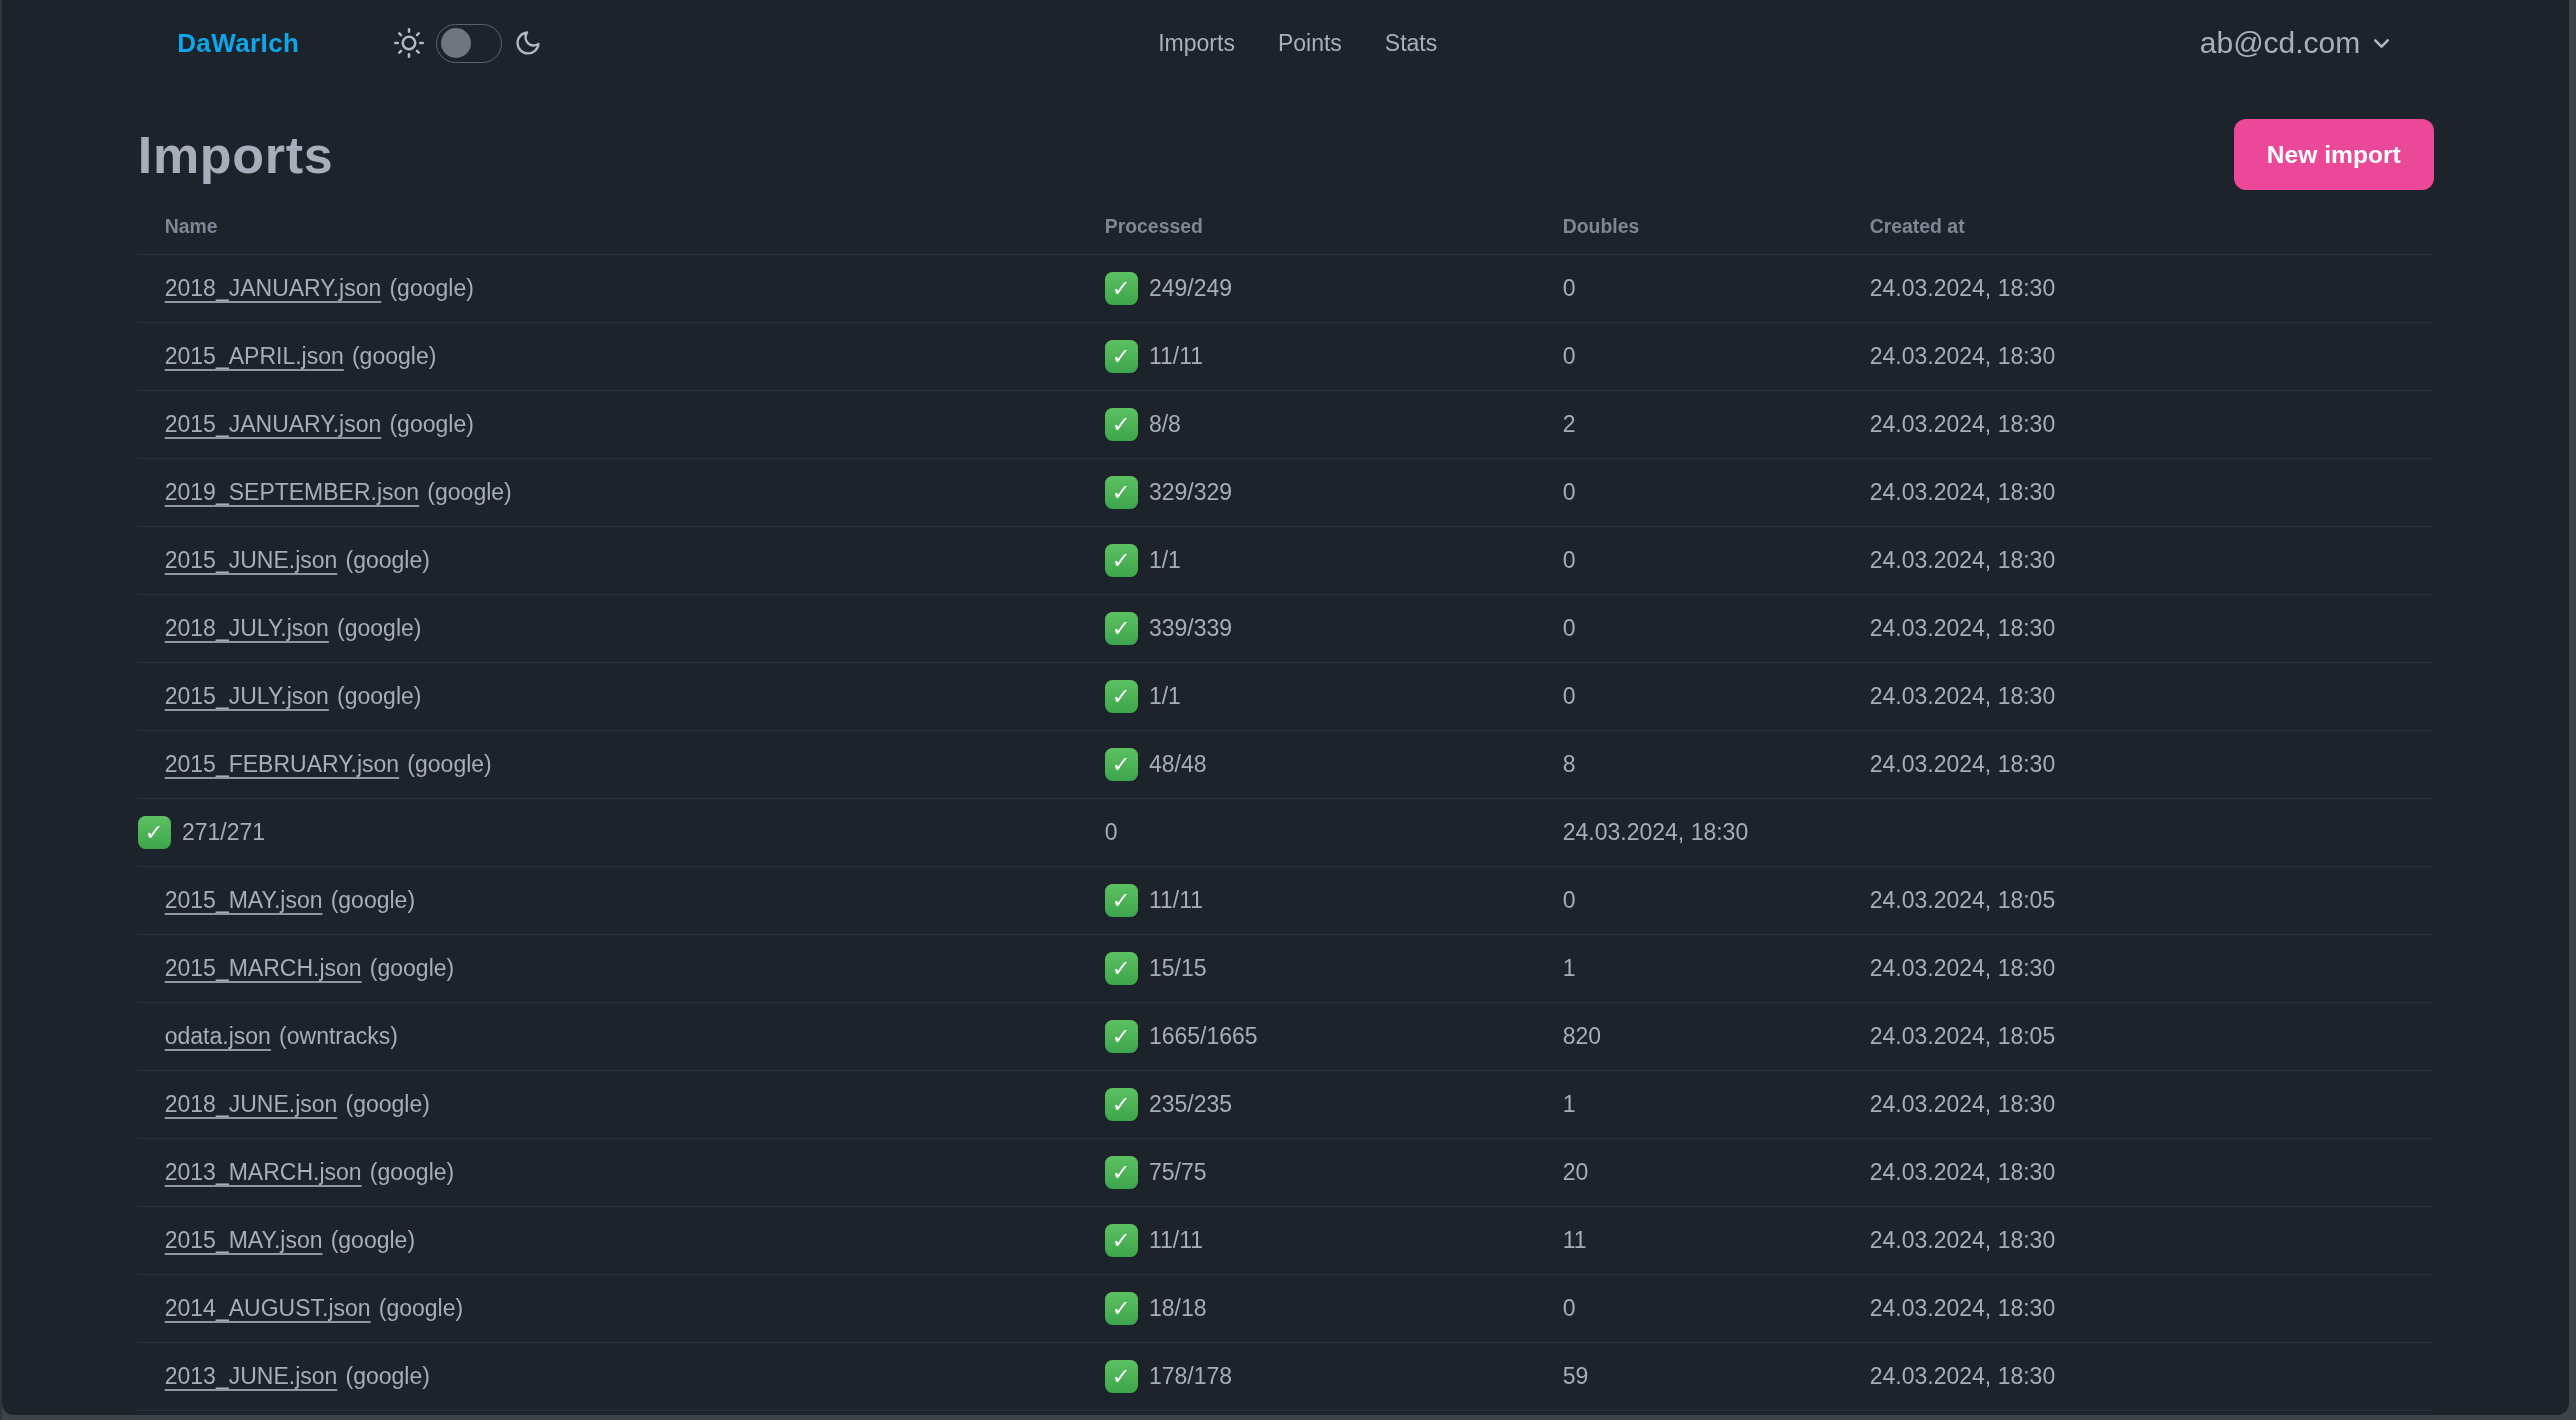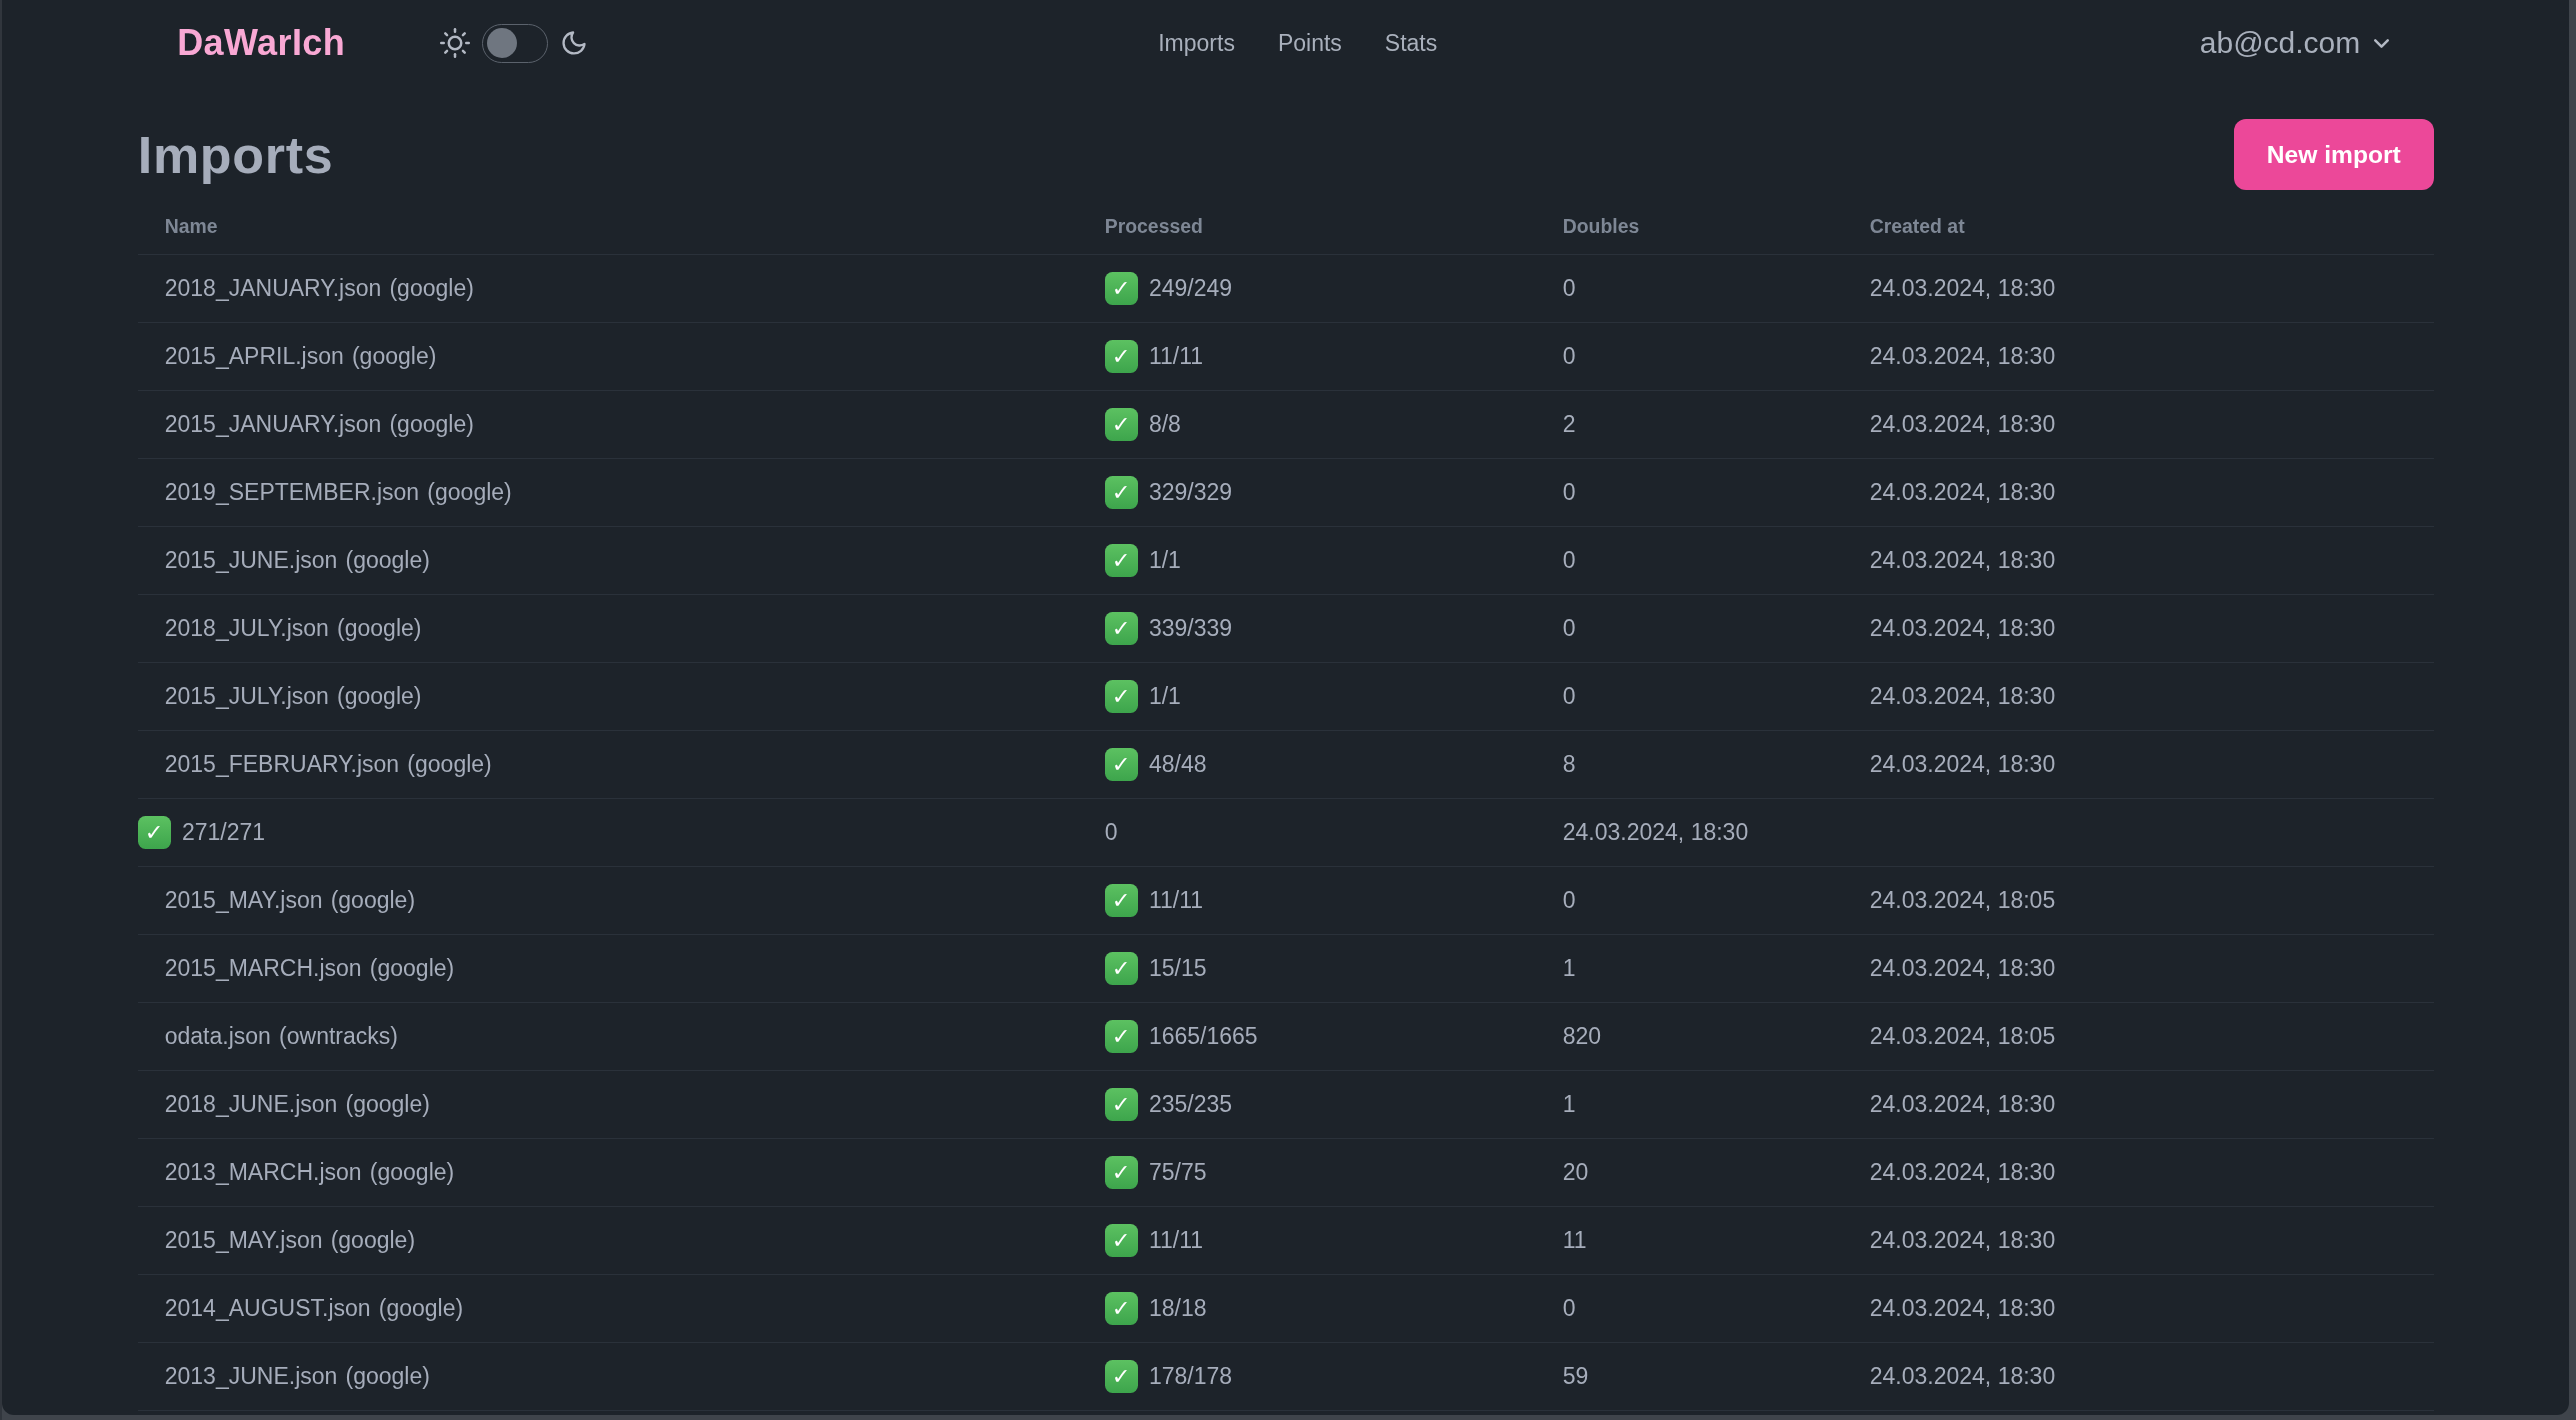--- a/index.html
+++ b/index.html
@@ -14,21 +14,21 @@
   .left-edge{position:absolute;left:0;top:0;bottom:0;width:2.2px;background:#31363d;z-index:60;}
   .app{
     position:absolute;top:0;left:2.2px;right:6.7px;bottom:6px;
     background:#1d232a;
     border-radius:0 0 12px 12px;
     overflow:hidden;
     color:#a6adbb;
   }
   
   .navbar{height:86px;display:flex;align-items:center;padding:0 175px;position:relative;}
-  .logo{font-size:36px;font-weight:700;color:#f9a8d4;letter-spacing:0.4px;cursor:pointer;}
+  .logo{font-size:26px;font-weight:700;color:#0ea5e9;letter-spacing:0.4px;cursor:pointer;}
   .theme-toggle{display:flex;align-items:center;gap:12px;margin-left:95px;}
   .icon{display:inline-flex;color:#b3b9c4;}
   .toggle-pill{width:66px;height:39px;border:1.5px solid #5b626c;border-radius:21px;position:relative;cursor:pointer;box-sizing:border-box;}
   .toggle-knob{position:absolute;left:3.7px;top:3px;width:30px;height:30px;border-radius:50%;background:#6f7680;}
   .nav-center{position:absolute;left:calc(50% + 12px);top:50%;transform:translate(-50%,-50%);display:flex;gap:43px;}
   .nav-link{font-size:23px;color:#a9b0bc;cursor:pointer;white-space:nowrap;}
   .account{margin-left:auto;display:flex;align-items:center;gap:9px;font-size:30px;color:#a9b0bc;cursor:pointer;}
   
   .main{width:2296px;margin:0 auto;}
   .page-head{display:flex;justify-content:space-between;align-items:center;margin-top:33px;}
@@ -38,21 +38,21 @@
     height:71px;padding:0 33px;border-radius:12px;
     font-size:24.6px;font-weight:700;font-family:inherit;
     display:flex;align-items:center;
   }
   
   .grid-cols{display:grid;grid-template-columns:967px 458px 307px 1fr;align-items:center;}
   .table-head{height:55px;margin-top:9px;color:#7e8795;font-size:19.4px;font-weight:700;}
   .pad-first{padding-left:27px;}
   .t-row{height:67px;border-top:0.7px solid #2a313a;font-size:23px;color:#a6adbb;}
   .file-link{
-    color:#a6adbb;cursor:pointer;
+    color:#a6adbb;text-decoration:underline;cursor:pointer;
     text-underline-offset:4.5px;text-decoration-thickness:1.5px;text-decoration-color:#8f96a3;
   }
   .source{margin-left:8.2px;}
   .cell-processed{display:flex;align-items:center;}
   .check-badge{
     width:33px;height:33px;border-radius:7.5px;flex:0 0 auto;
     background:linear-gradient(180deg,#5cc161,#3da54c);
     display:inline-flex;align-items:center;justify-content:center;
     color:#fff;font-size:22.4px;font-weight:700;margin-right:11.2px;
   }

